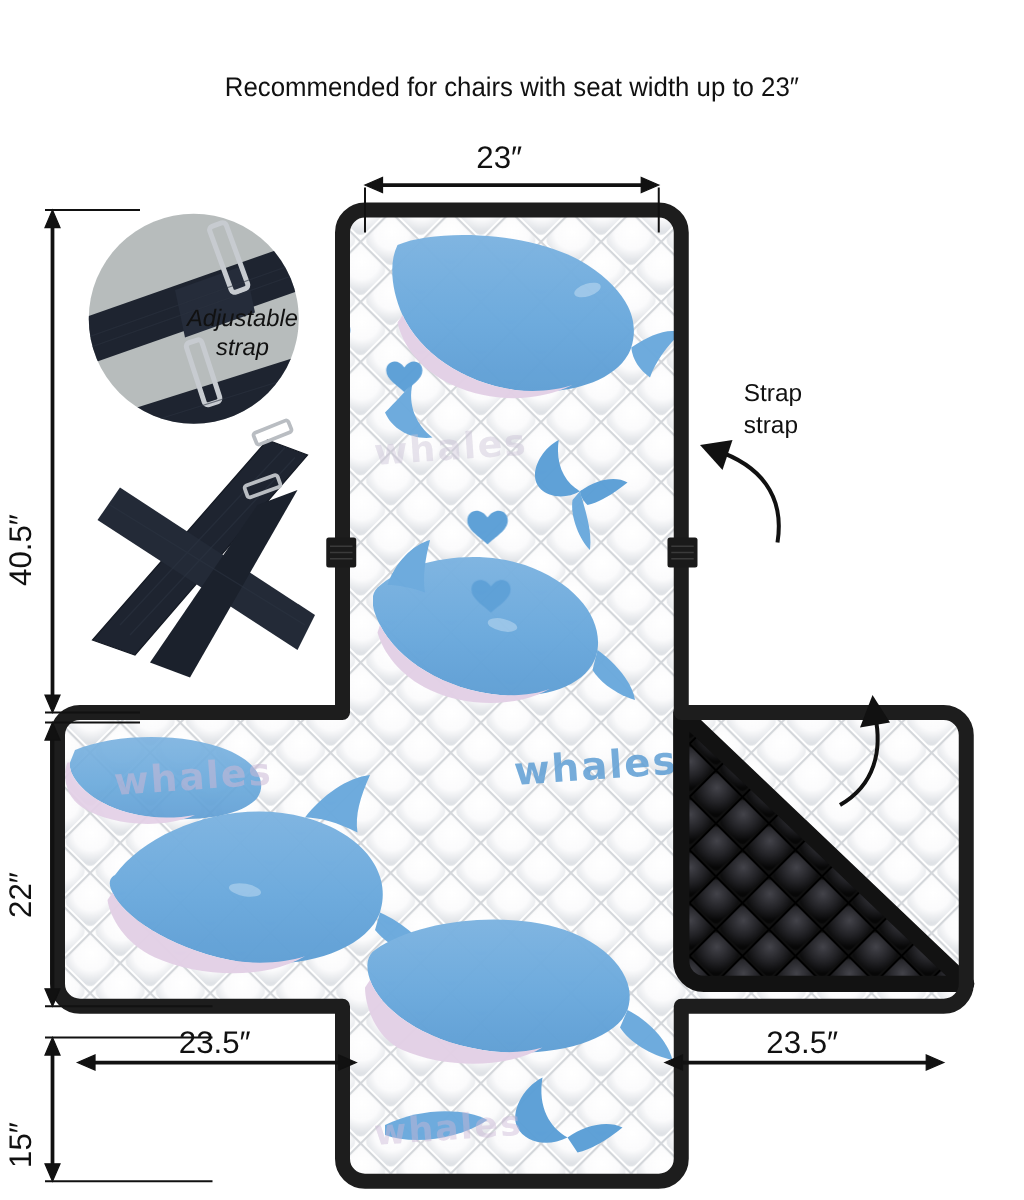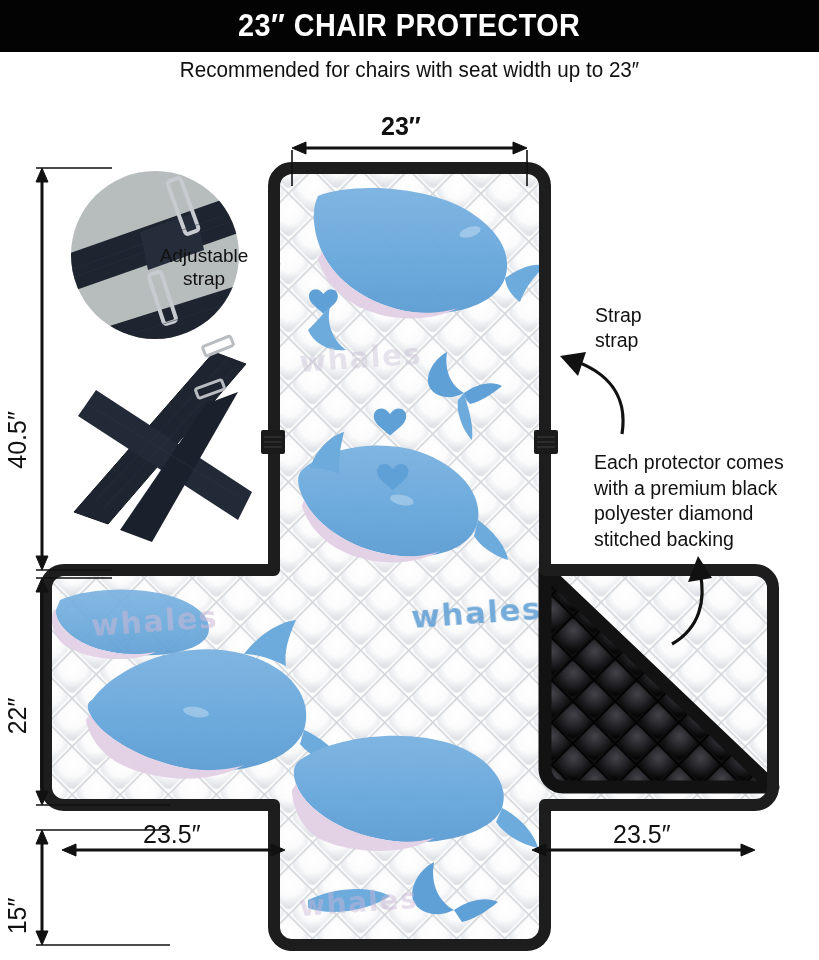--- a/index.html
+++ b/index.html
@@ -39,23 +39,20 @@
   }
 
   .txt-right{position:absolute;font-size:19.5px;line-height:25.5px;color:#111;}
   .txt-right div{white-space:nowrap;}
 </style>
 </head>
 <body>
 
 <div id="stage">
 
-  <div class="header-bar">
-    <div class="header-title">23″ CHAIR PROTECTOR</div>
-  </div>
   <div class="subtitle">Recommended for chairs with seat width up to 23″</div>
 
   <svg class="art" viewBox="0 0 819 960" width="819" height="960">
     <defs>
 
       <pattern id="quiltWhite" width="34" height="34" patternUnits="userSpaceOnUse" patternTransform="rotate(45 0 0)">
         <rect width="34" height="34" fill="#ffffff"></rect>
         <rect x="1.6" y="1.6" width="30.8" height="30.8" rx="5" fill="#ffffff"></rect>
         <rect x="1.6" y="1.6" width="30.8" height="30.8" rx="5" fill="url(#bumpW)"></rect>
         <rect x="0" y="0" width="34" height="1.7" fill="#d3d6da"></rect>
@@ -318,42 +315,36 @@
       <path d="M622,434 C628,396 608,372 572,360"></path>
     </g>
     <polygon points="560,356 586,352 578,376" fill="#111"></polygon>
 
     <g fill="none" stroke="#111" stroke-width="3.2">
       <path d="M672,644 C700,628 706,600 700,572"></path>
     </g>
     <polygon points="698,556 688,582 712,578" fill="#111"></polygon>
   </svg>
 
-  <div class="dim-label" style="left:381px;top:112px;font-weight:bold;">23″</div>
+  <div class="dim-label" style="left:381px;top:112px;">23″</div>
 
   <div class="dim-label vert" style="left:32px;top:440px;transform:rotate(-90deg) translate(-50%,-100%);">40.5″</div>
 
   <div class="dim-label vert" style="left:32px;top:716px;transform:rotate(-90deg) translate(-50%,-100%);">22″</div>
 
   <div class="dim-label vert" style="left:32px;top:916px;transform:rotate(-90deg) translate(-50%,-100%);">15″</div>
 
   <div class="dim-label" style="left:143px;top:820px;">23.5″</div>
 
   <div class="dim-label" style="left:613px;top:820px;">23.5″</div>
 
-  <div class="strap-cap" style="left:144px;top:244px;width:120px;">
+  <div class="strap-cap" style="left:134px;top:244px;width:120px;font-style:italic;">
     <div>Adjustable</div>
     <div>strap</div>
   </div>
 
   <div class="callout" style="left:595px;top:303px;">
     <div>Strap</div>
     <div>strap</div>
   </div>
 
-  <div class="txt-right" style="left:594px;top:450px;">
-    <div>Each protector comes</div>
-    <div>with a premium black</div>
-    <div>polyester diamond</div>
-    <div>stitched backing</div>
-  </div>
 
 </div>
 
 </body></html>

